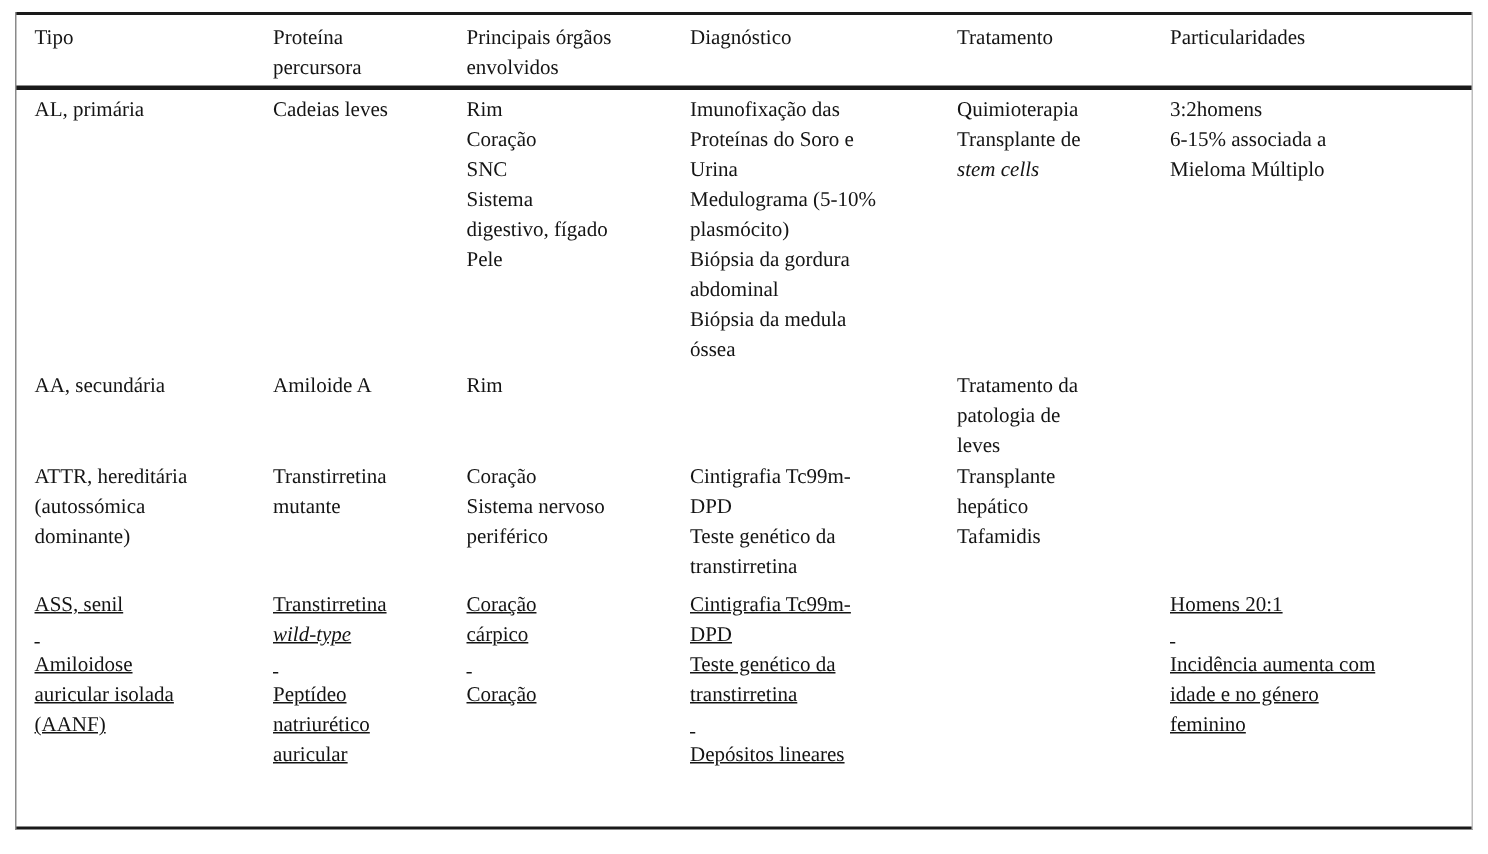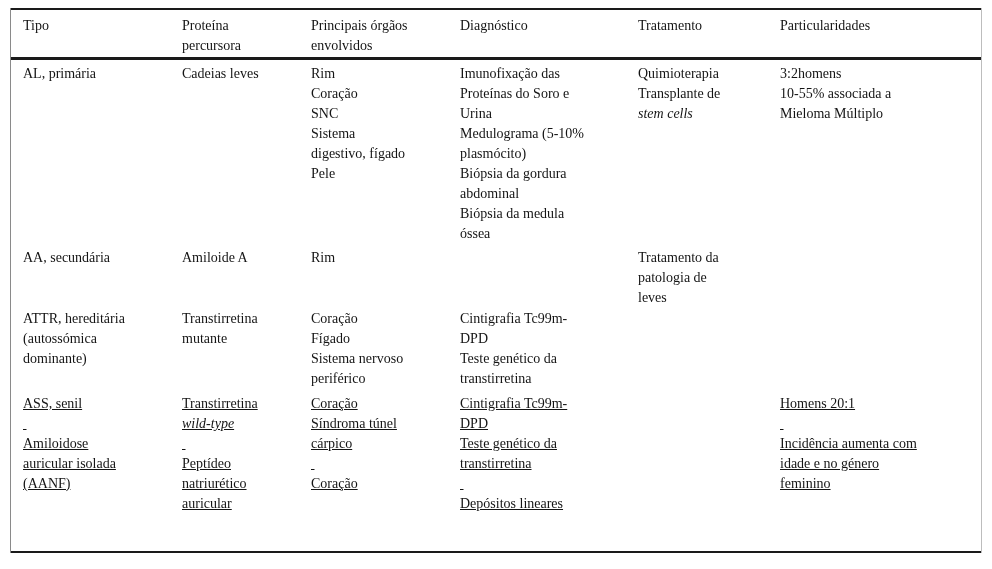--- a/index.html
+++ b/index.html
@@ -96,21 +96,21 @@
           <div class="line">Biópsia da medula</div>
           <div class="line">óssea</div>
         </div>
         <div class="cell">
           <div class="line">Quimioterapia</div>
           <div class="line">Transplante de</div>
           <div class="line italic">stem cells</div>
         </div>
         <div class="cell">
           <div class="line">3:2homens</div>
-          <div class="line">10-55% associada a</div>
+          <div class="line">6-15% associada a</div>
           <div class="line">Mieloma Múltiplo</div>
         </div>
       </div>
       <div class="grid-row">
         <div class="cell">
           <div class="line">AA, secundária</div>
         </div>
         <div class="cell">
           <div class="line">Amiloide A</div>
         </div>
@@ -130,29 +130,33 @@
           <div class="line">ATTR, hereditária</div>
           <div class="line">(autossómica</div>
           <div class="line">dominante)</div>
         </div>
         <div class="cell">
           <div class="line">Transtirretina</div>
           <div class="line">mutante</div>
         </div>
         <div class="cell">
           <div class="line">Coração</div>
-          <div class="line">Fígado</div>
           <div class="line">Sistema nervoso</div>
           <div class="line">periférico</div>
         </div>
         <div class="cell">
           <div class="line">Cintigrafia Tc99m-</div>
           <div class="line">DPD</div>
           <div class="line">Teste genético da</div>
           <div class="line">transtirretina</div>
+        </div>
+        <div class="cell">
+          <div class="line">Transplante</div>
+          <div class="line">hepático</div>
+          <div class="line">Tafamidis</div>
         </div>
         <div class="cell"></div>
       </div>
       <div class="grid-row">
         <div class="cell">
           <div class="line">ASS, senil</div>
           <div class="line">&nbsp;</div>
           <div class="line">Amiloidose</div>
           <div class="line">auricular isolada</div>
           <div class="line">(AANF)</div>
@@ -160,21 +164,20 @@
         <div class="cell">
           <div class="line">Transtirretina</div>
           <div class="line italic">wild-type</div>
           <div class="line">&nbsp;</div>
           <div class="line">Peptídeo</div>
           <div class="line">natriurético</div>
           <div class="line">auricular</div>
         </div>
         <div class="cell">
           <div class="line">Coração</div>
-          <div class="line">Síndroma túnel</div>
           <div class="line">cárpico</div>
           <div class="line">&nbsp;</div>
           <div class="line">Coração</div>
         </div>
         <div class="cell">
           <div class="line">Cintigrafia Tc99m-</div>
           <div class="line">DPD</div>
           <div class="line">Teste genético da</div>
           <div class="line">transtirretina</div>
           <div class="line">&nbsp;</div>

